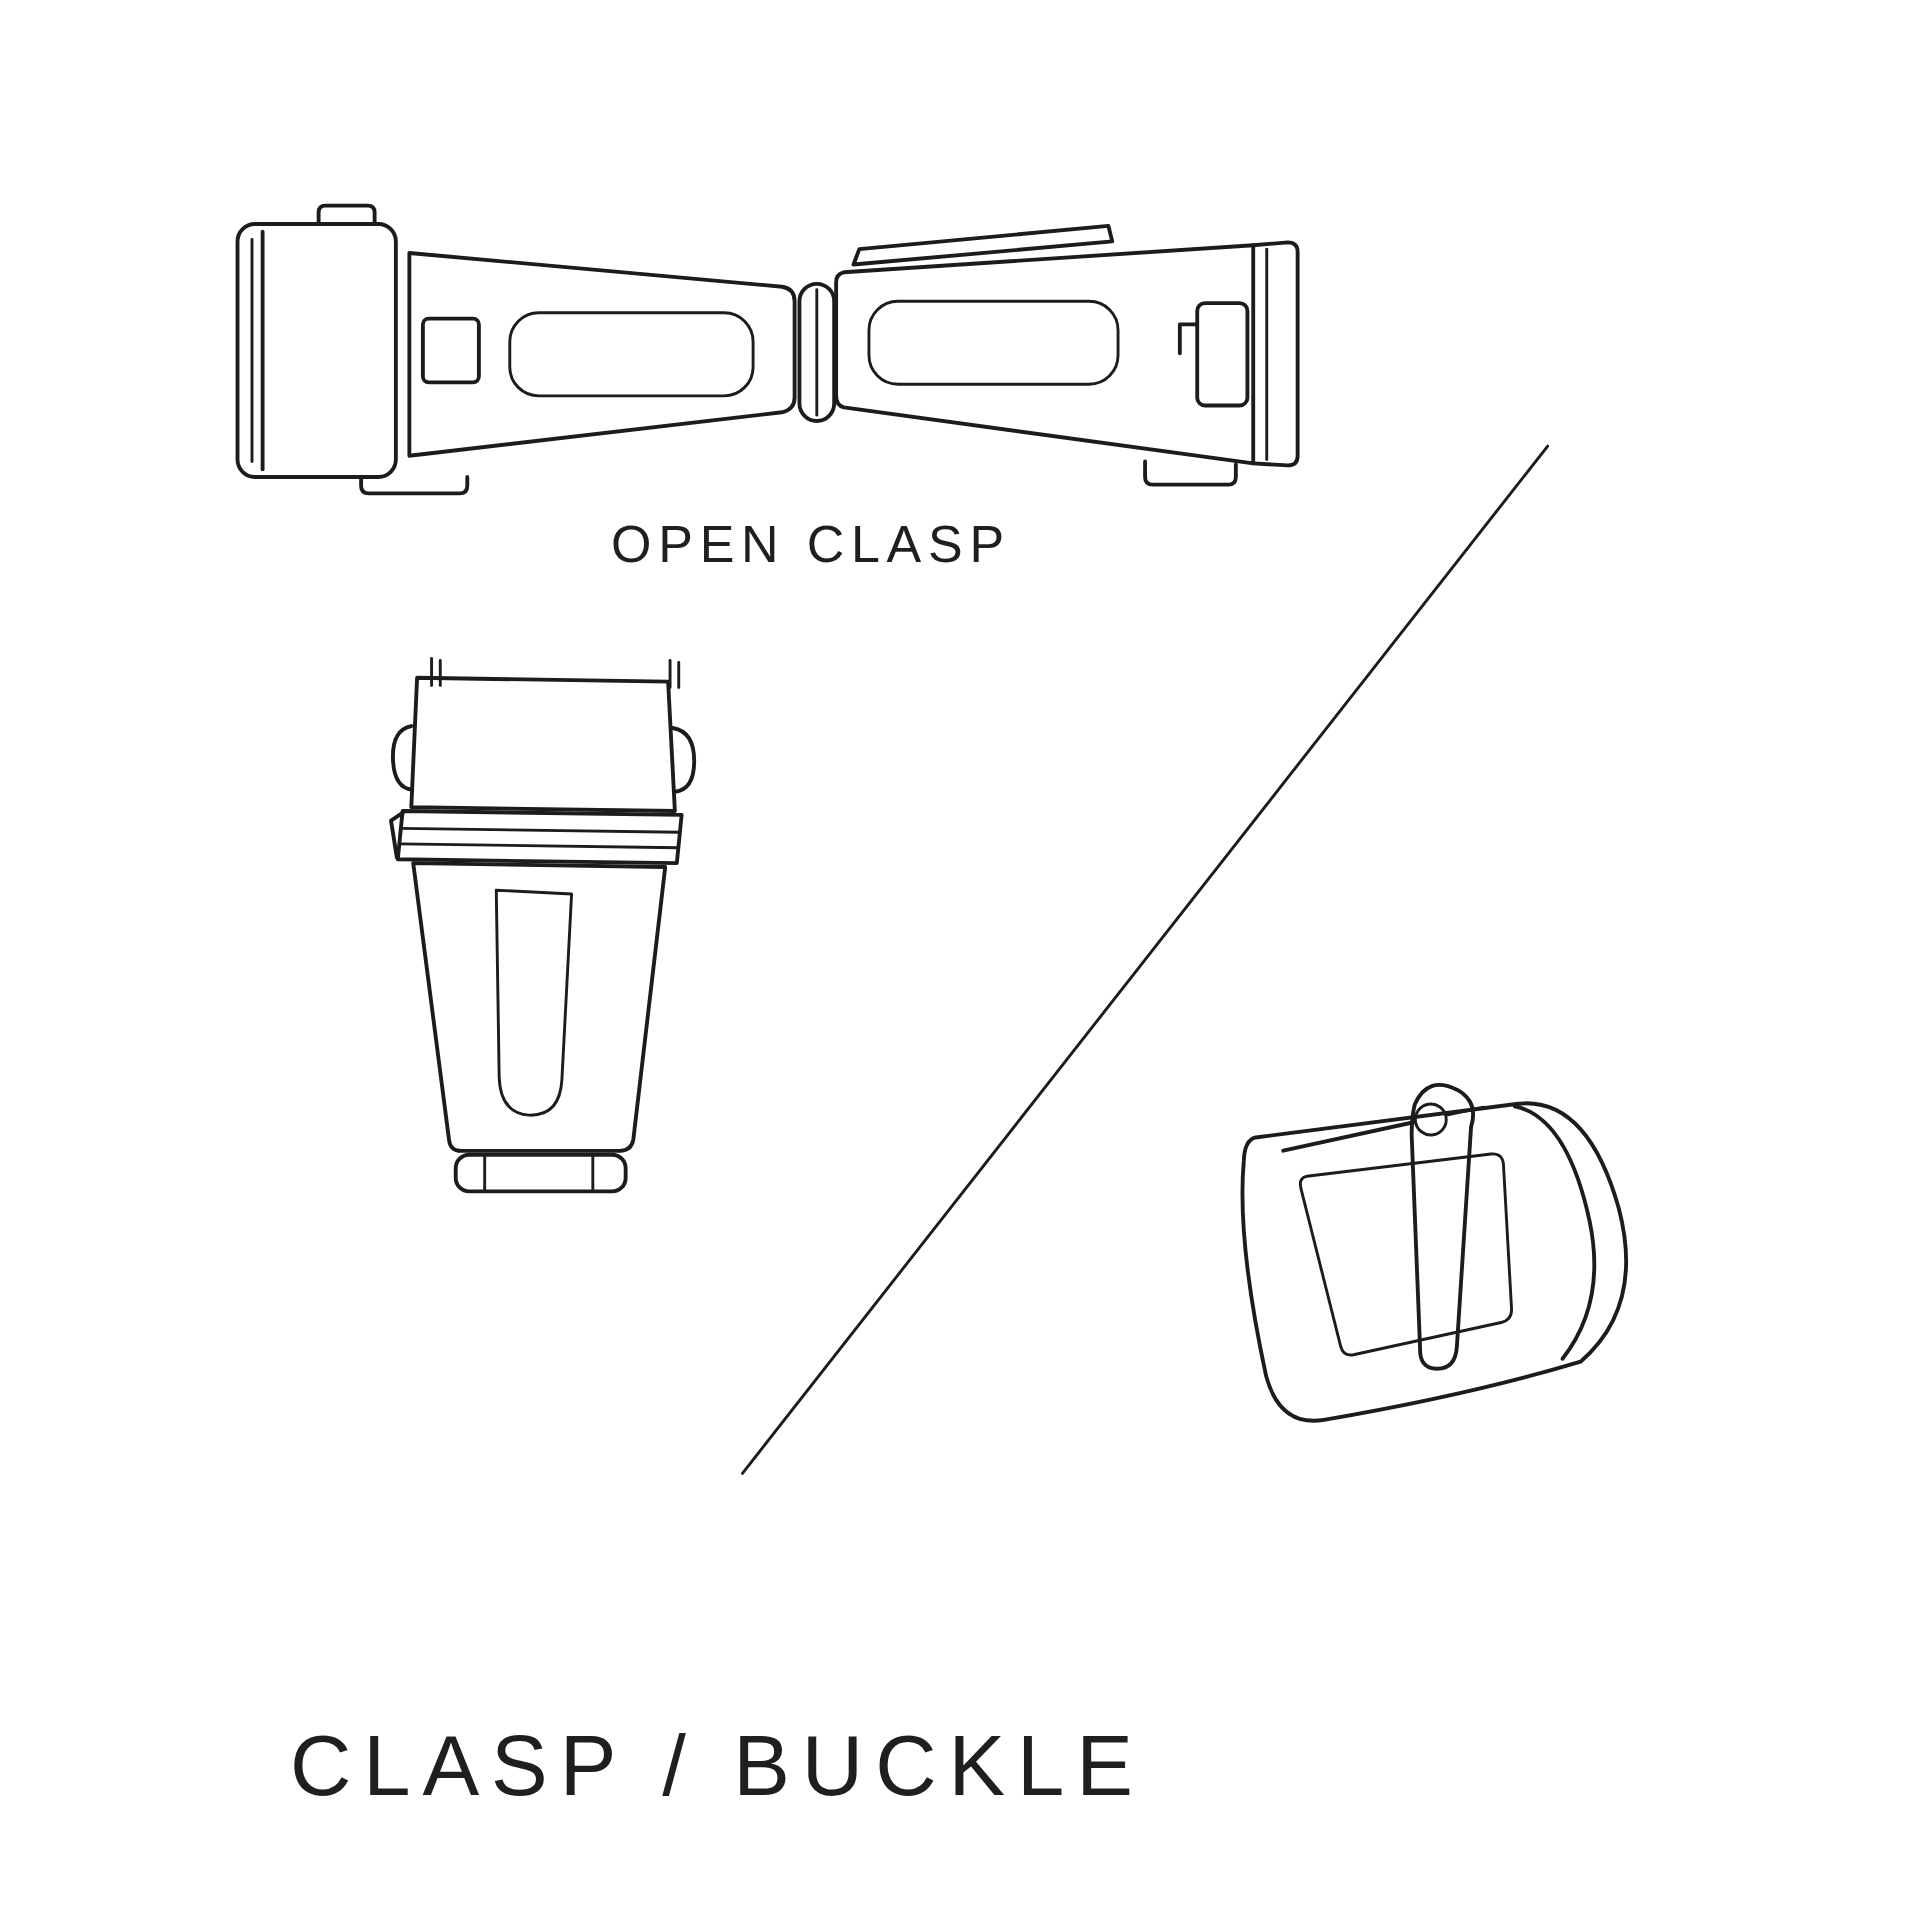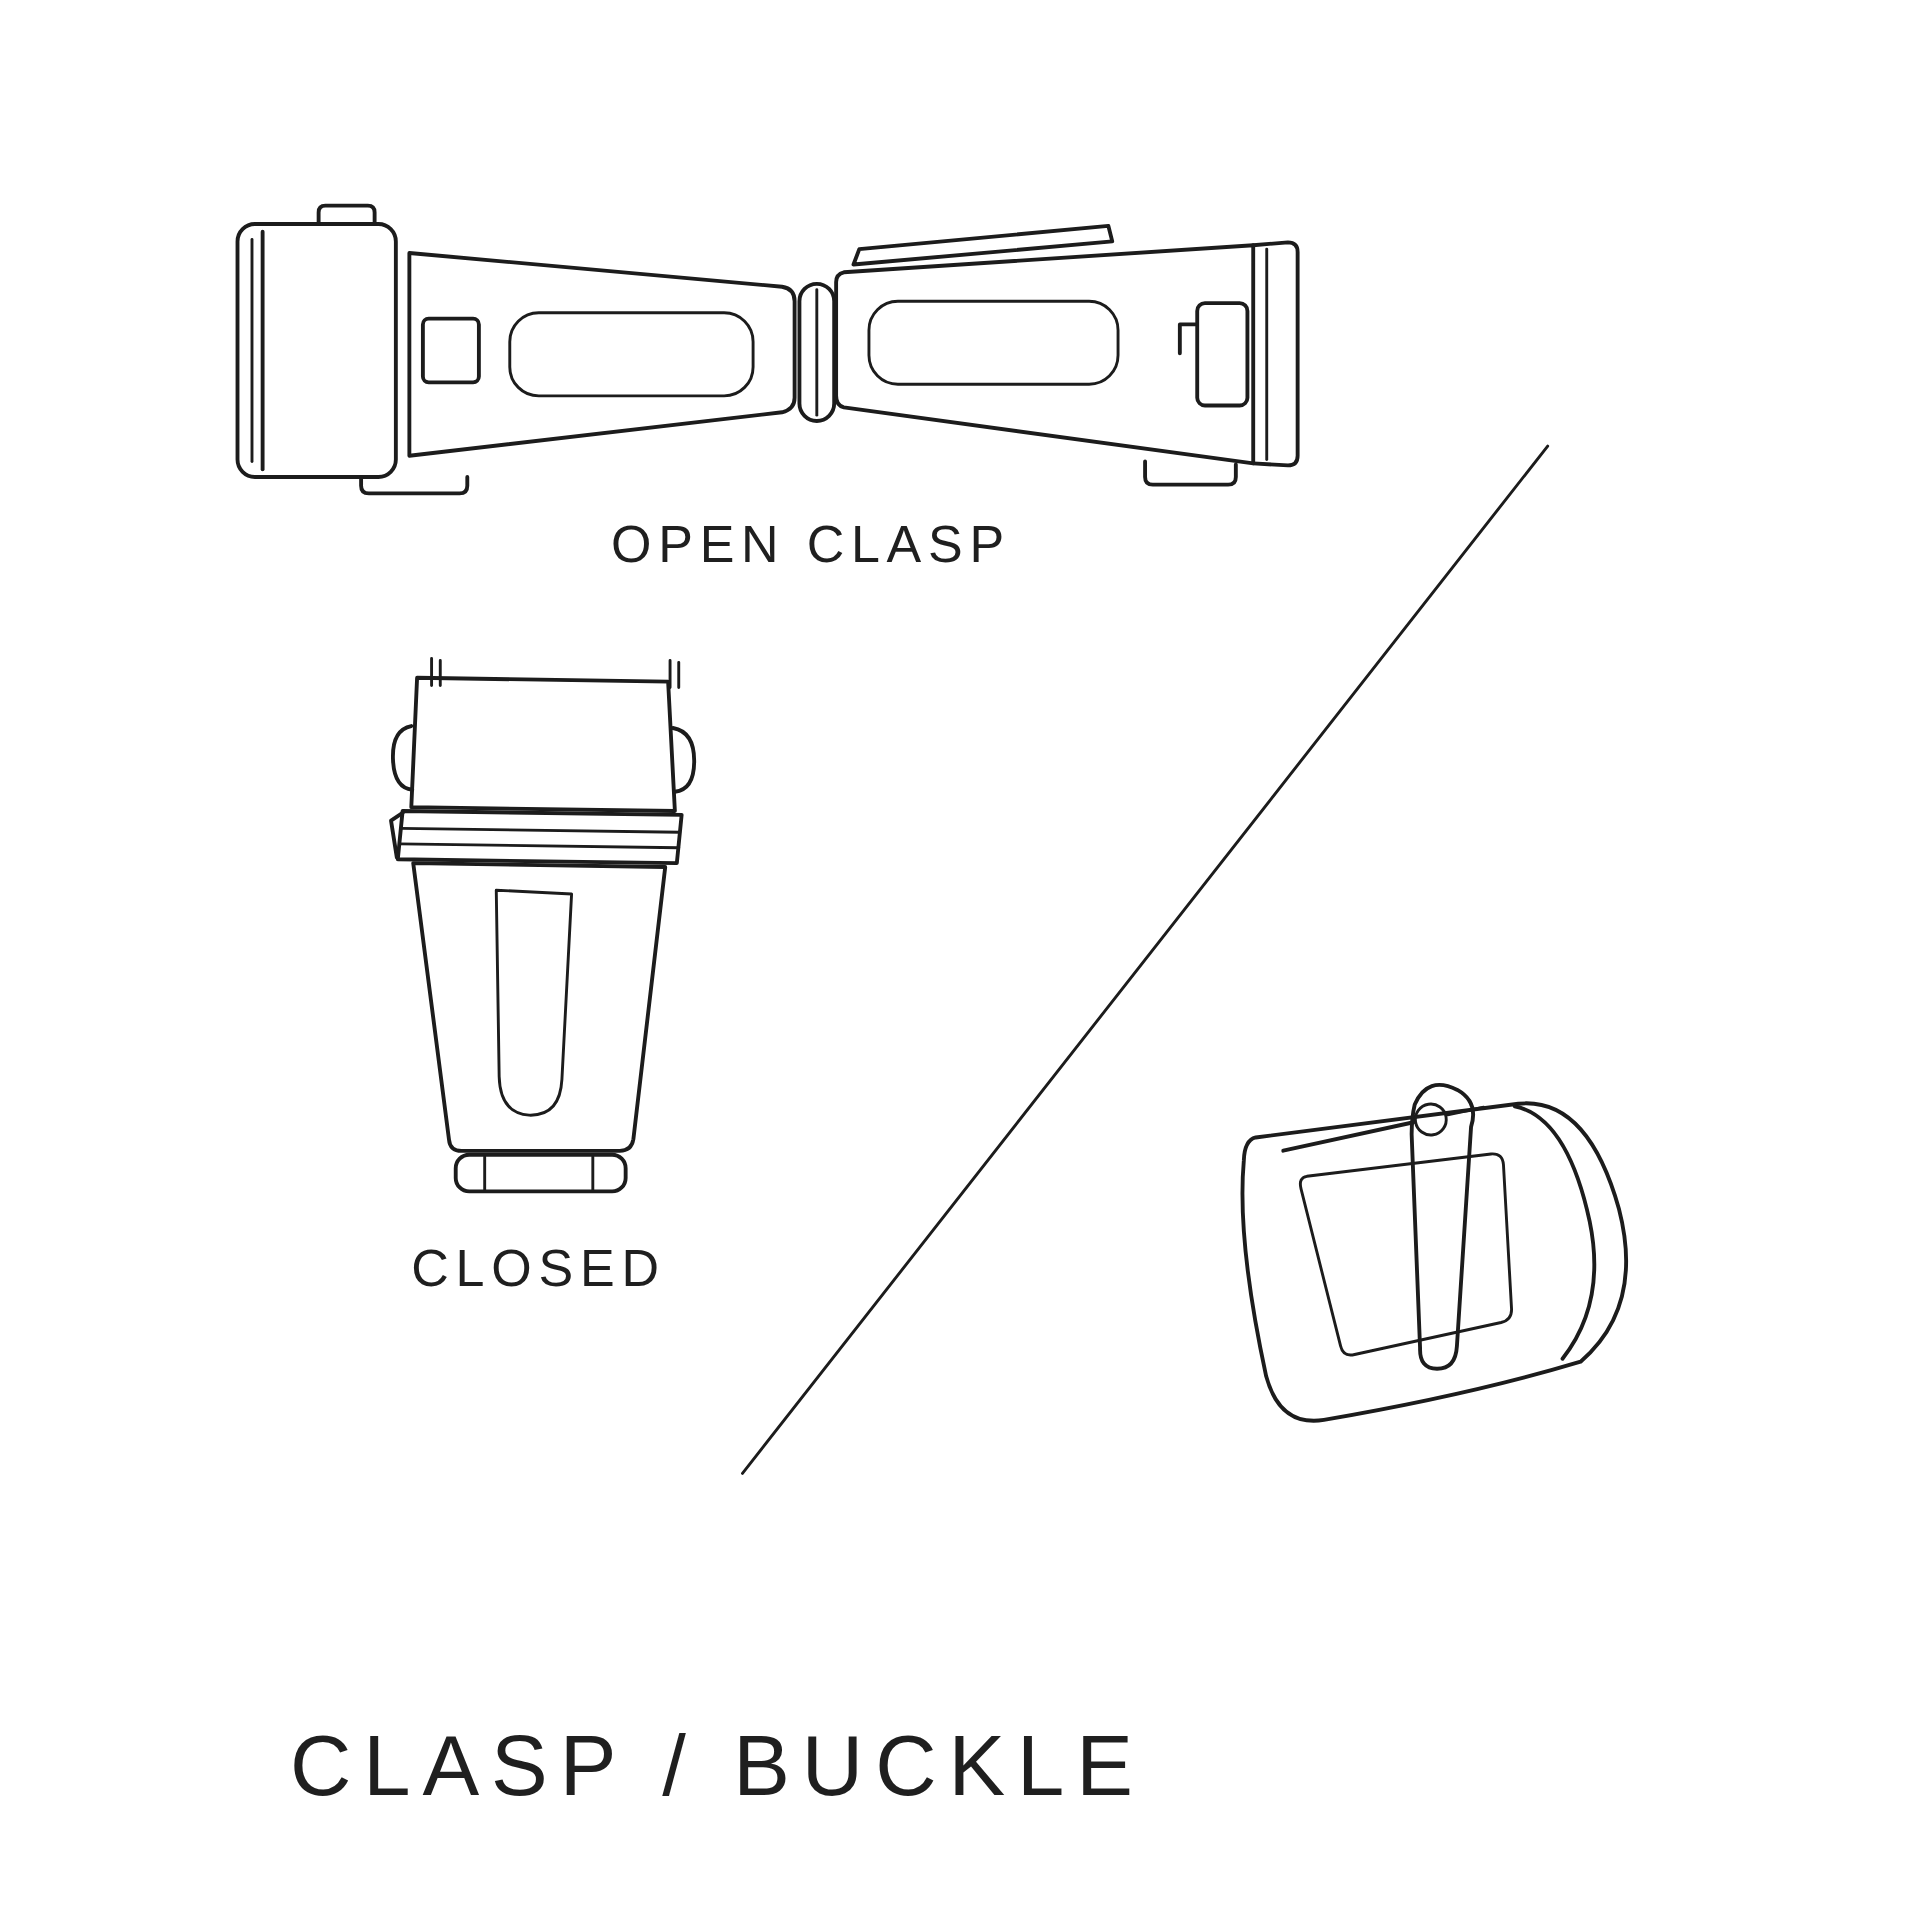--- a/index.html
+++ b/index.html
@@ -124,17 +124,16 @@
       <path d="M1368 1198 L1560 1205 Q1572 1206 1571 1218 L1556 1366 Q1555 1378 1543 1379 L1388 1388 Q1376 1389 1375 1377 L1360 1210 Q1359 1198 1368 1198 Z" class="thin"></path>
       <path d="M1348 1168 L1486 1160"></path>
       <path d="M1522 1158 L1560 1156" class="thin"></path>
       <circle cx="1504" cy="1160" r="16" class="thin"></circle>
       <path d="M1490 1142 Q1508 1114 1536 1134 Q1556 1150 1544 1174 L1494 1396 Q1489 1419 1470 1416 Q1452 1413 1456 1392 L1482 1172 Q1485 1154 1490 1142 Z"></path>
     </g>
   </svg>
 
   <div class="label label-open">OPEN CLASP</div>
 
-  <div class="label label-closed">CLOSED</div>
 
   <div class="diagram-title">CLASP / BUCKLE</div>
 </div>
 
 
 </body></html>

